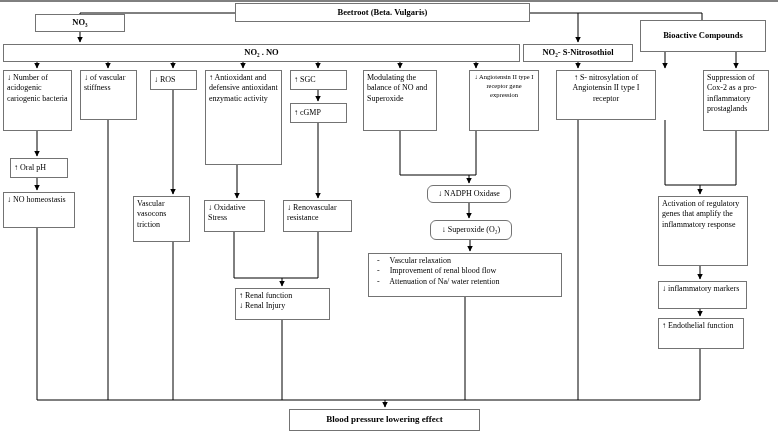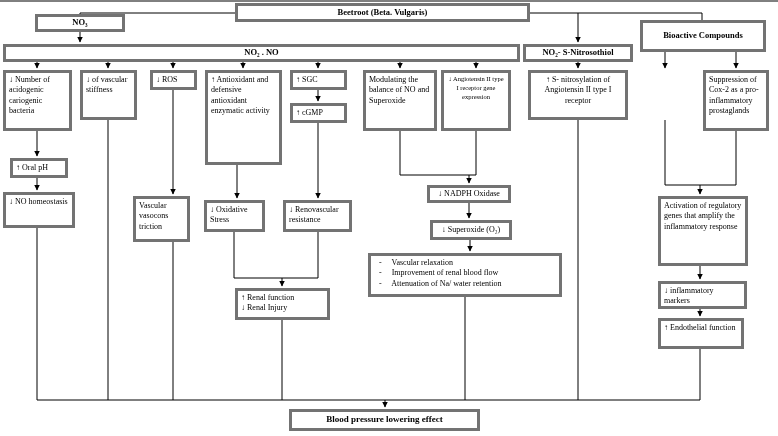--- a/index.html
+++ b/index.html
@@ -5,28 +5,28 @@
   html,body{margin:0;padding:0;background:#ffffff;}
   .stage{
     position:relative;width:778px;height:436px;overflow:hidden;
     background:#ffffff;color:#000000;
     font-family:"Liberation Serif","DejaVu Serif",serif;
   }
   .stage svg{position:absolute;left:0;top:0;z-index:0;}
   .c{stroke:#000;stroke-width:1;fill:none;}
   .arrow{marker-end:url(#ah);}
   .node{
-    position:absolute;z-index:1;background:#ffffff;border:3px solid #737373;
+    position:absolute;z-index:1;background:#ffffff;border:1px solid #737373;
     font-size:8px;line-height:1.3;padding:2px 3px;box-sizing:border-box;
   }
   .hdr{font-weight:bold;font-size:8.5px;display:flex;align-items:center;justify-content:center;text-align:center;padding:1px 2px;}
   .big{font-size:9px;}
-  .ctr{text-align:center;}
+  .ctr{text-align:center;margin-left:28px;}
   .vc{display:flex;align-items:center;}
-  .vcc{display:flex;align-items:center;justify-content:center;text-align:left;}
+  .vcc{display:flex;align-items:center;justify-content:center;text-align:left;border-radius:6px;}
   .sm{font-size:6.5px;line-height:1.35;}
   .pre{white-space:pre;}
   .indent{}
 </style>
 </head>
 <body>
 
 <div class="stage">
 
   <svg width="778" height="436">

